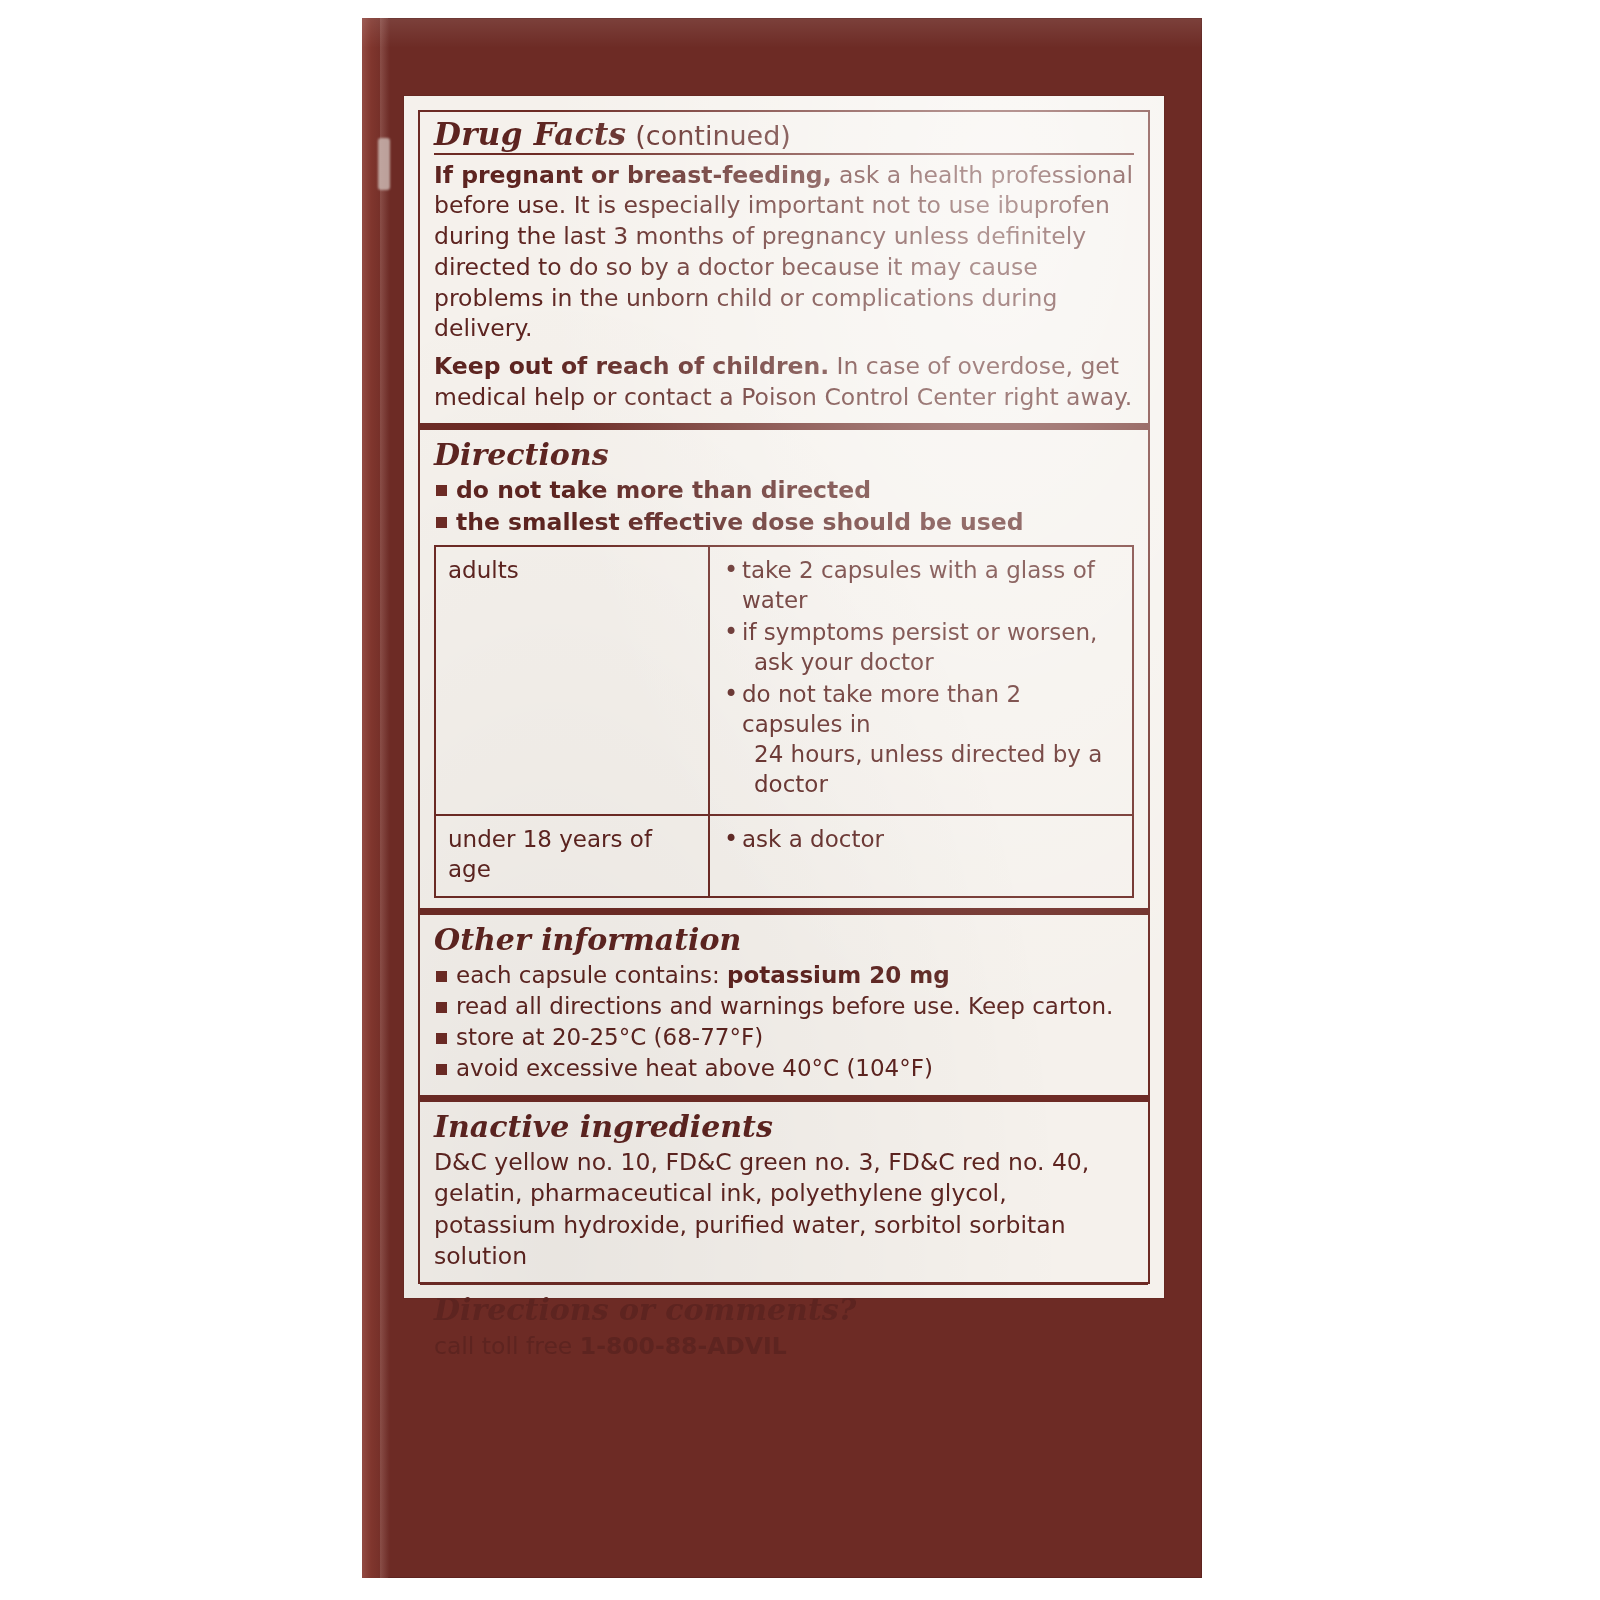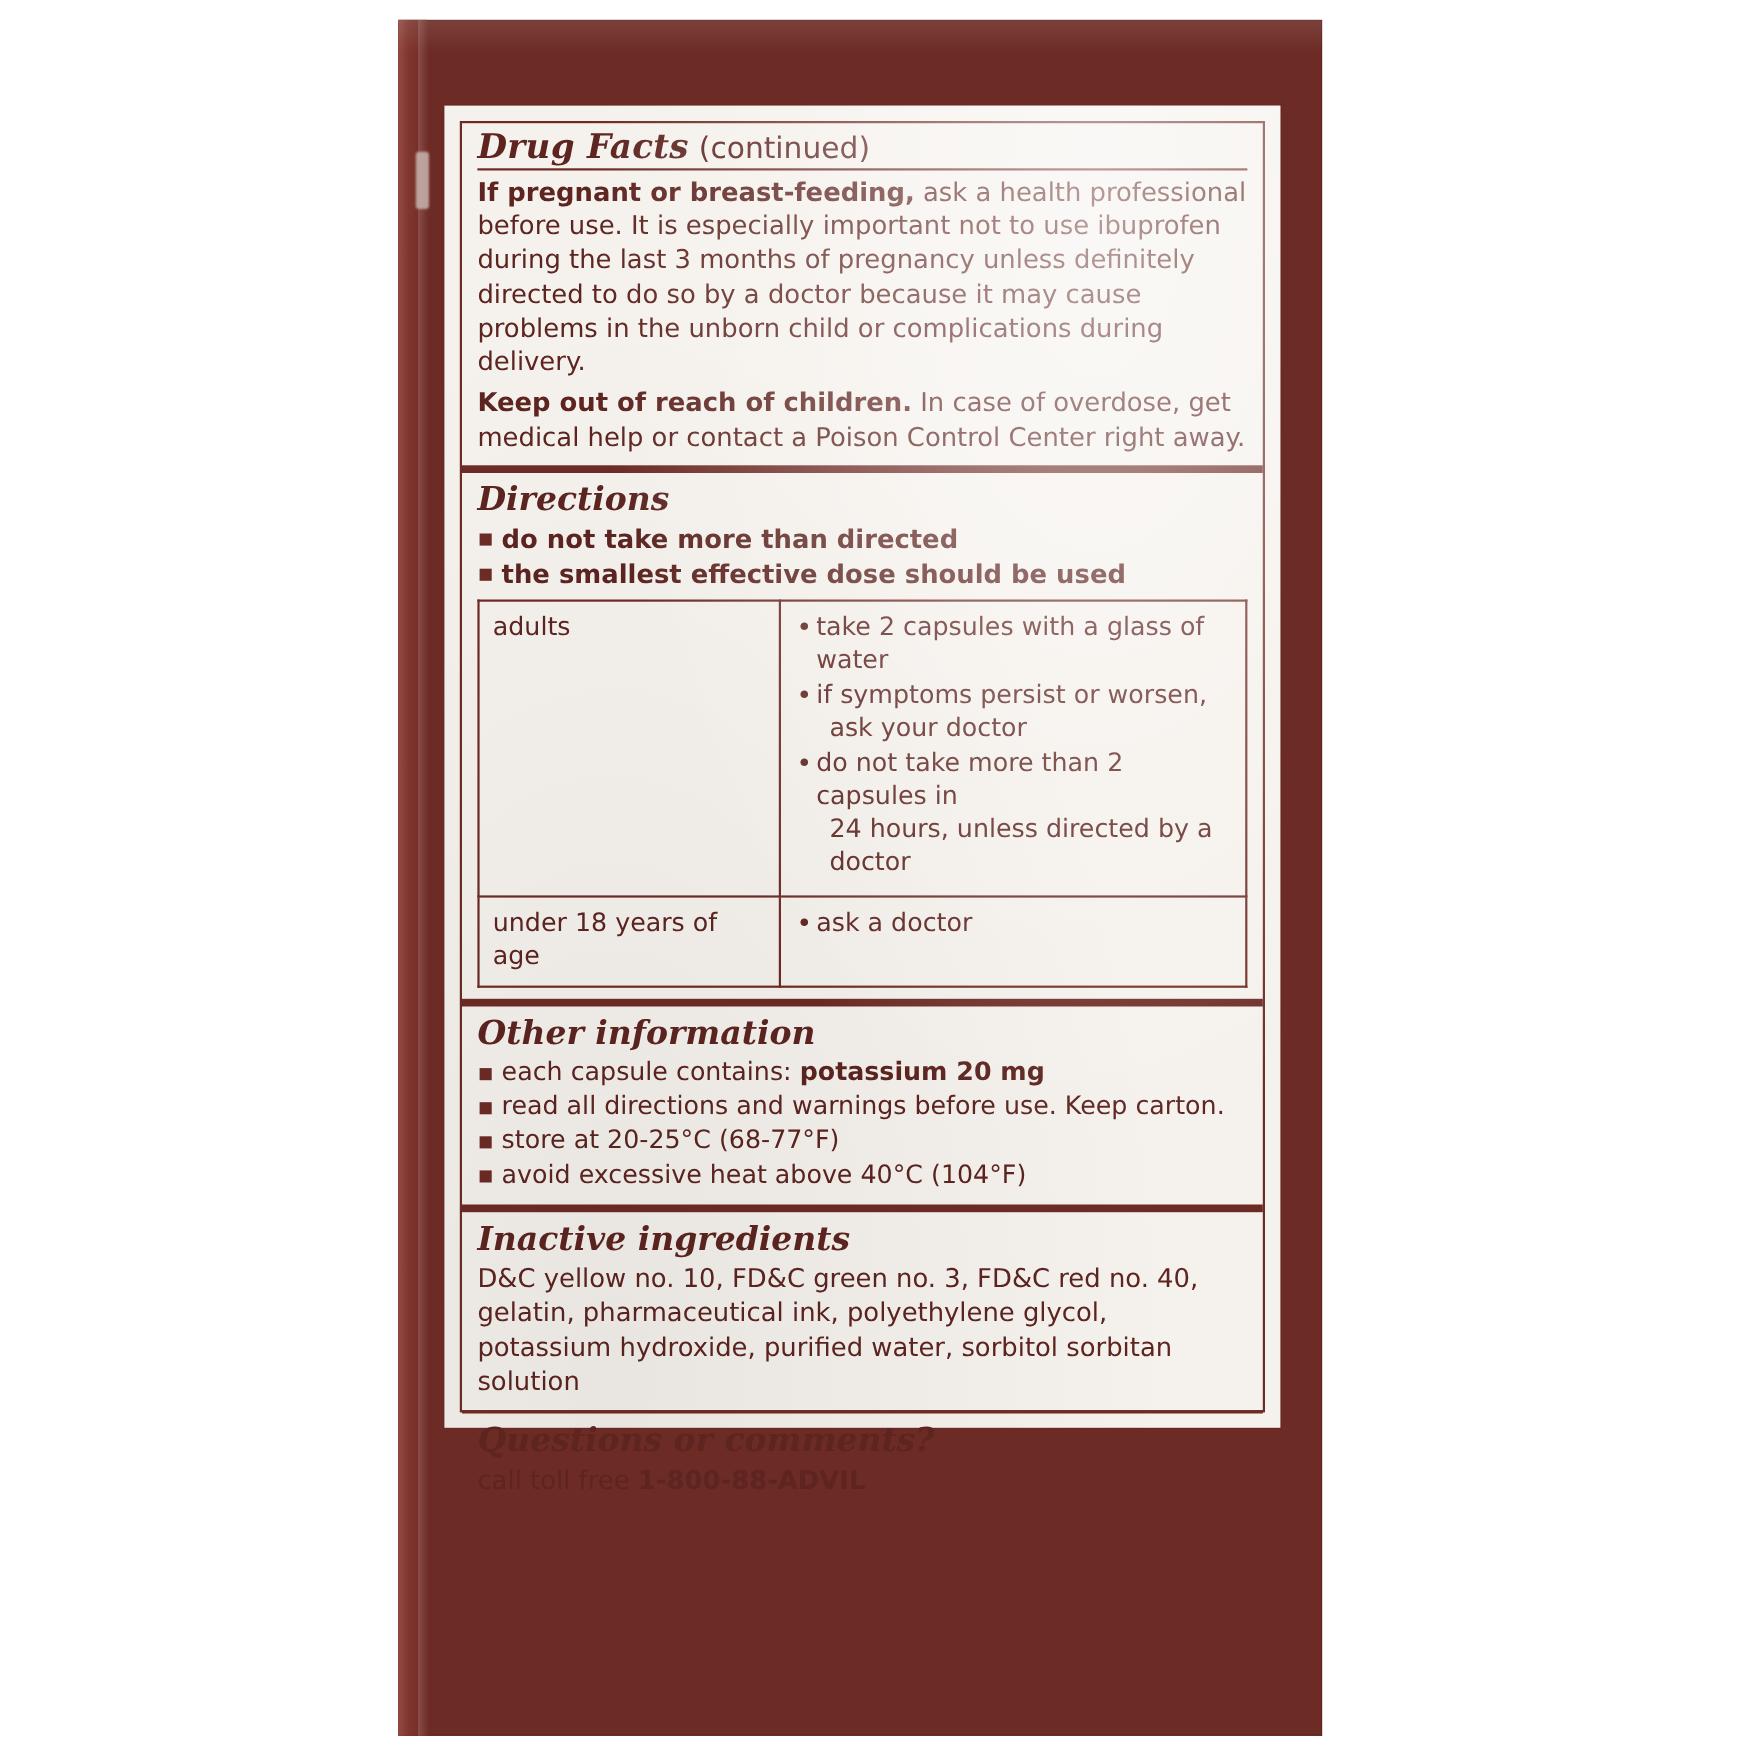--- a/index.html
+++ b/index.html
@@ -269,20 +269,20 @@
           <li><span>avoid excessive heat above 40°C (104°F)</span></li>
         </ul>
       </div>
 
       <div class="sec thin">
         <div class="sec-head">Inactive ingredients</div>
         <div class="ingredients">D&amp;C yellow no. 10, FD&amp;C green no. 3, FD&amp;C red no. 40, gelatin, pharmaceutical ink, polyethylene glycol, potassium hydroxide, purified water, sorbitol sorbitan solution</div>
       </div>
 
       <div class="sec last">
-        <div class="sec-head">Questions or comments?</div>
+        <div class="sec-head">Directions or comments?</div>
         <div class="qc-line"><span>call toll free </span><b>1-800-88-ADVIL</b></div>
       </div>
 
     </div>
     <div class="sheen"></div>
   </div>
 </div>
 
 </body></html>

